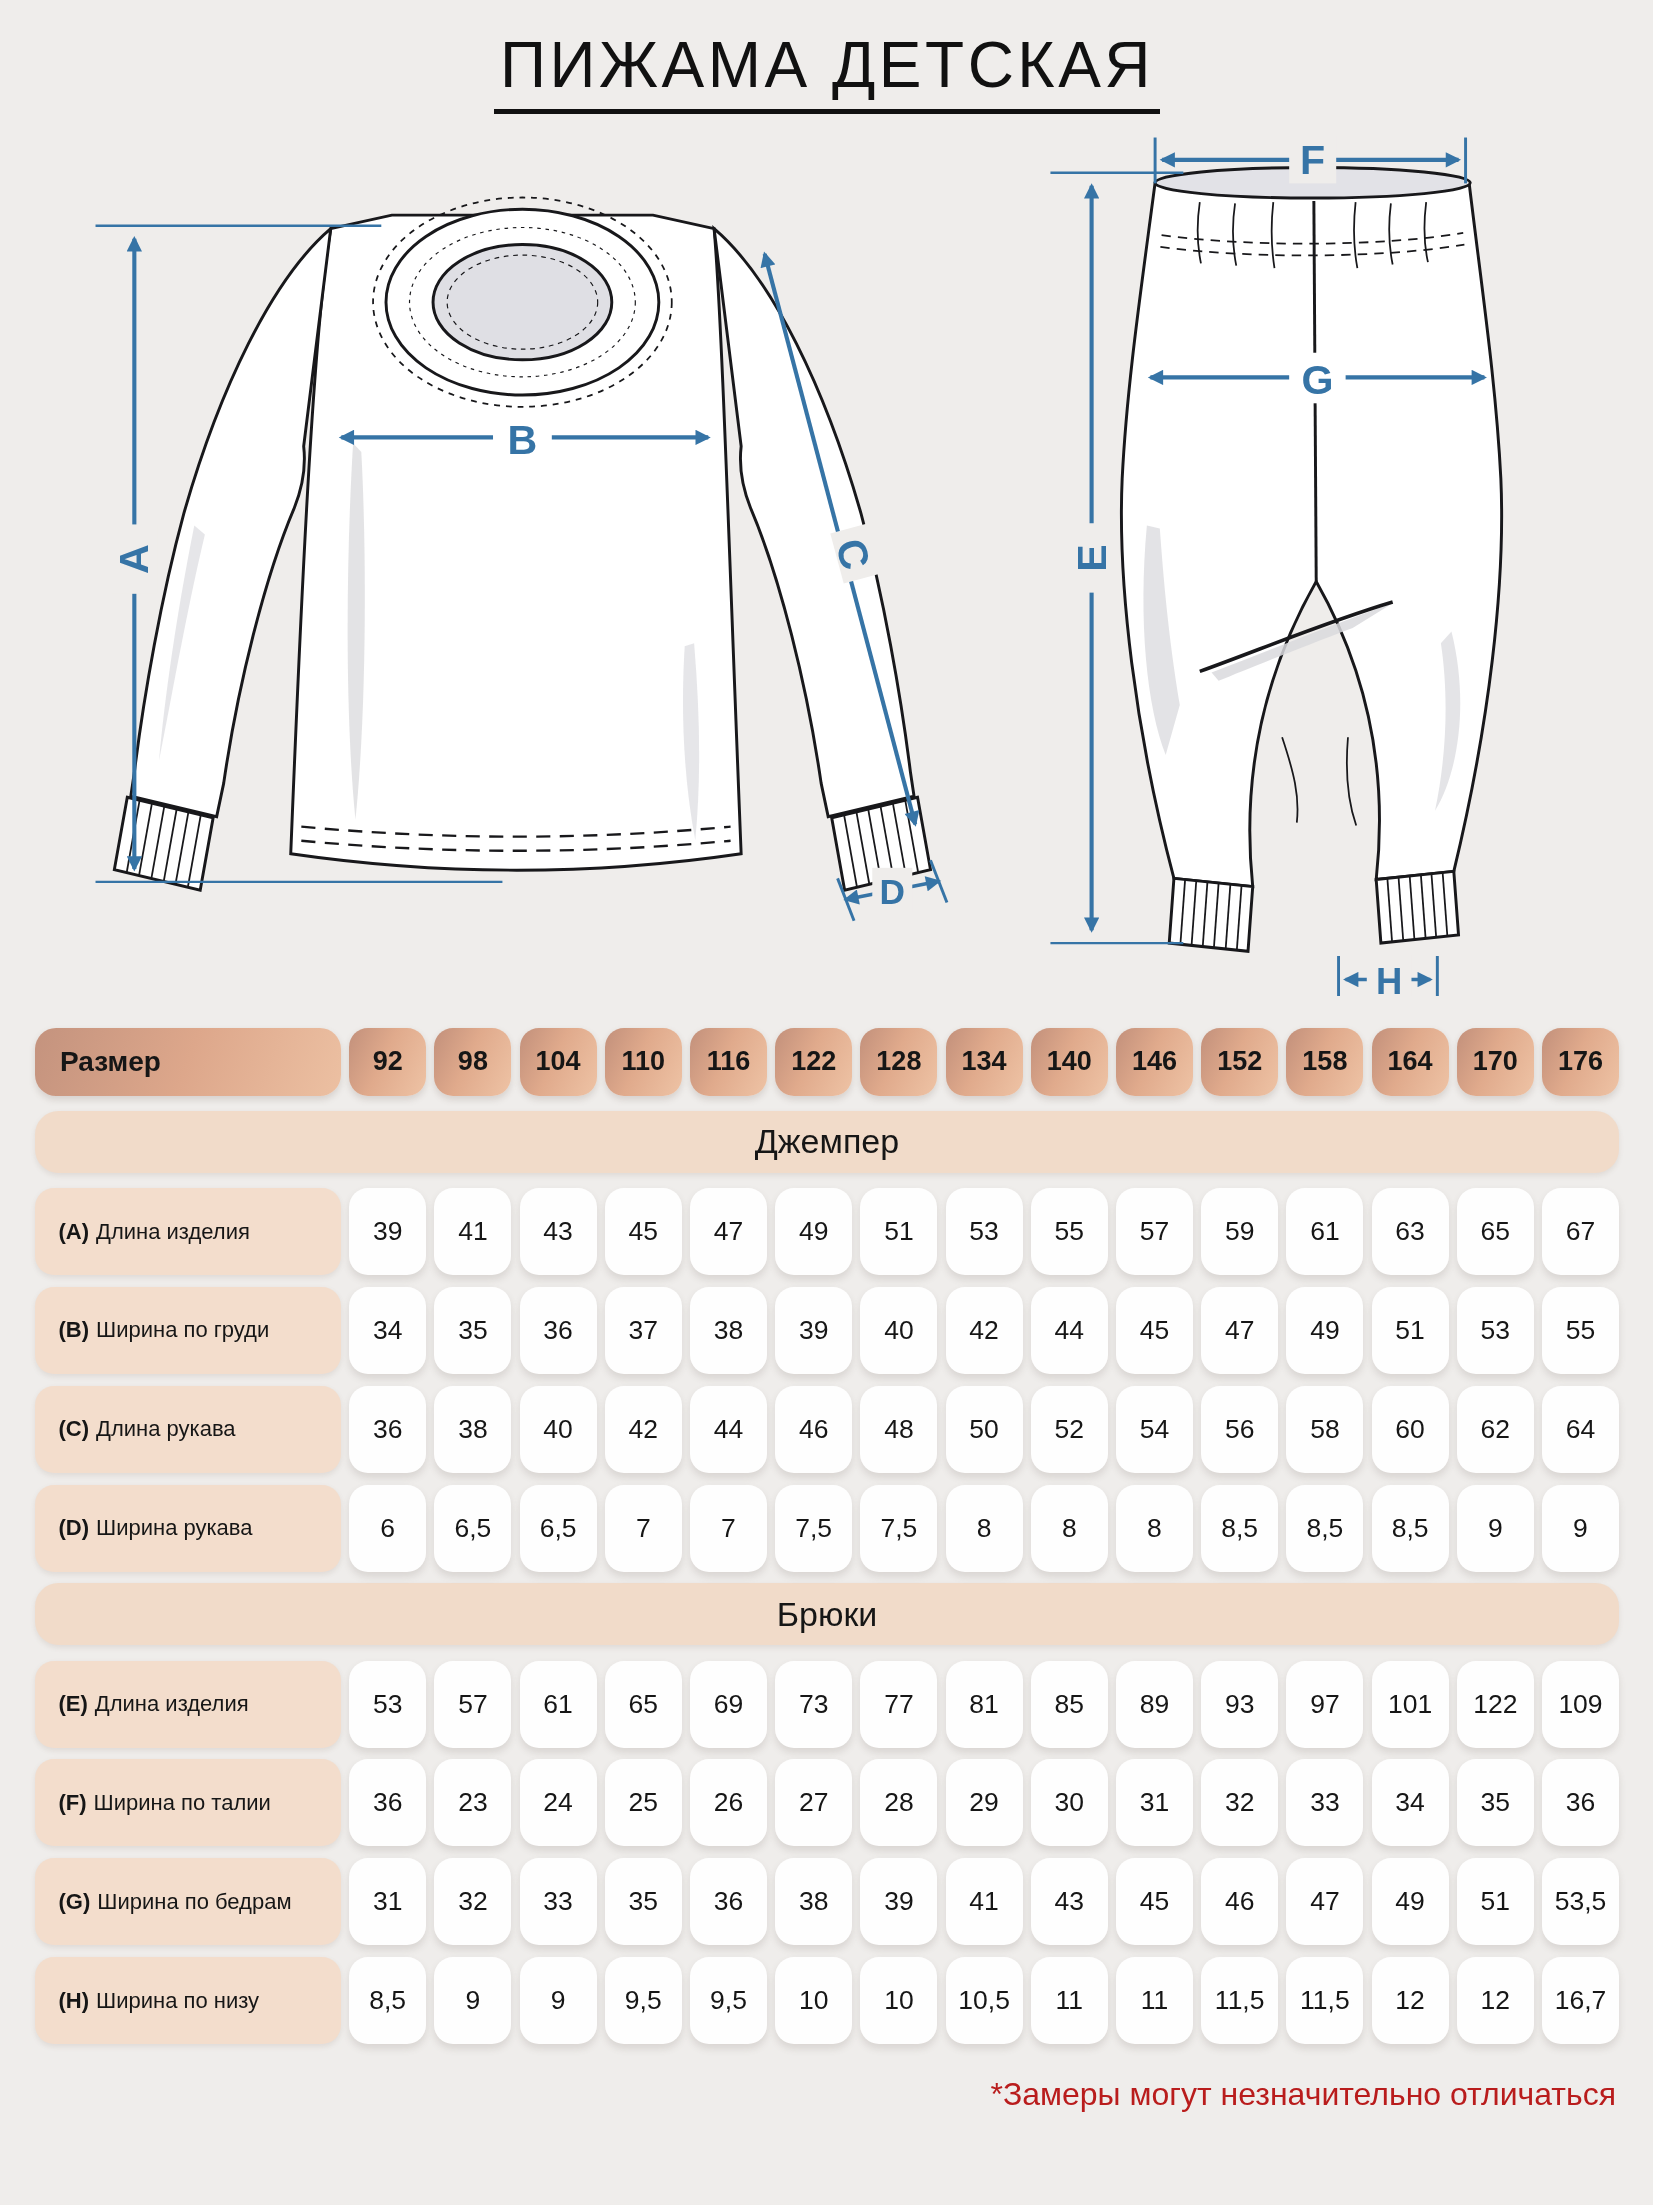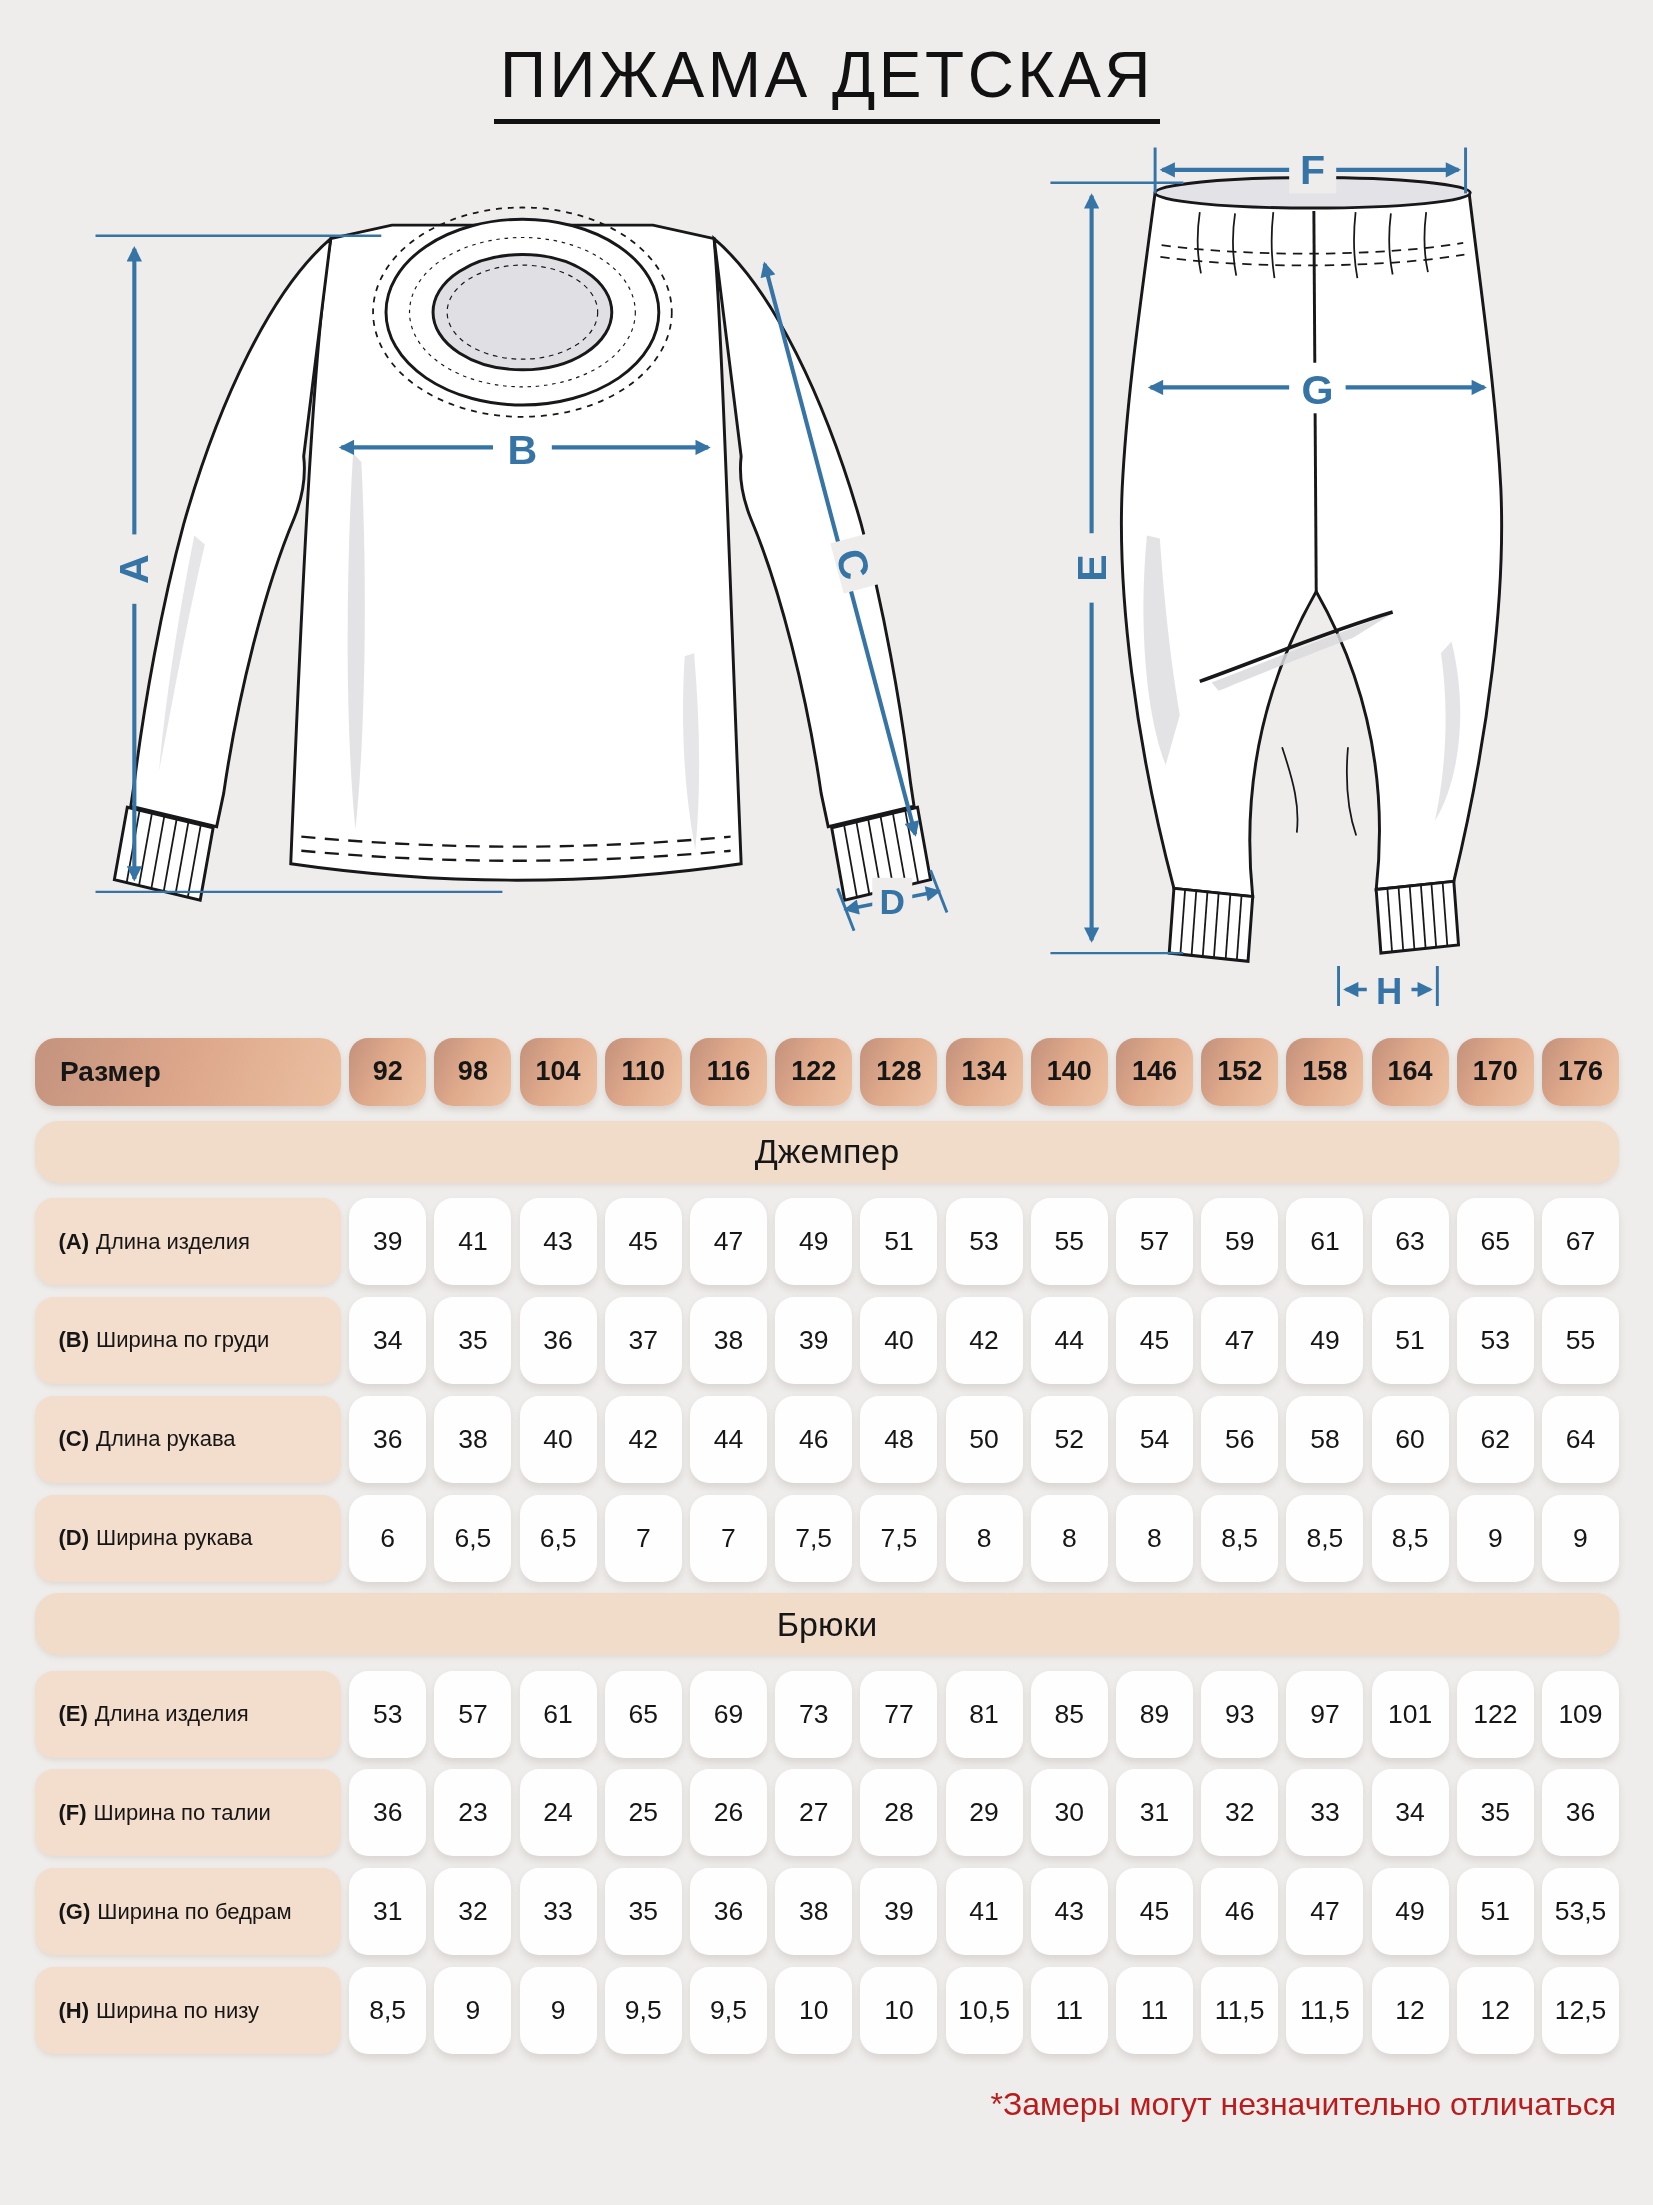--- a/index.html
+++ b/index.html
@@ -6,21 +6,21 @@
   body{
     width:1654px;height:2205px;
     background:#efedeb;
     font-family:"Liberation Sans","DejaVu Sans",sans-serif;
     color:#161616;
     overflow:hidden;
   }
   .page{width:1654px;height:2205px;position:relative;}
 
   
-  .title-wrap{text-align:center;padding-top:42px;}
+  .title-wrap{text-align:center;padding-top:32px;}
   .title{
     display:inline-block;
     font-size:64px;
     font-weight:400;
     letter-spacing:3.5px;
     color:#111;
     border-bottom:5.9px solid #111;
     padding:0 5.9px 9.4px 5.9px;
     line-height:1.05;
   }
@@ -469,20 +469,20 @@
           <div class="cell val-cell">9,5</div>
           <div class="cell val-cell">10</div>
           <div class="cell val-cell">10</div>
           <div class="cell val-cell">10,5</div>
           <div class="cell val-cell">11</div>
           <div class="cell val-cell">11</div>
           <div class="cell val-cell">11,5</div>
           <div class="cell val-cell">11,5</div>
           <div class="cell val-cell">12</div>
           <div class="cell val-cell">12</div>
-          <div class="cell val-cell">12,5</div>
+          <div class="cell val-cell">16,7</div>
         </div>
       </div>
   </div>
 
   <div class="footnote">*Замеры могут незначительно отличаться</div>
 </div>
 
 
 </body></html>

